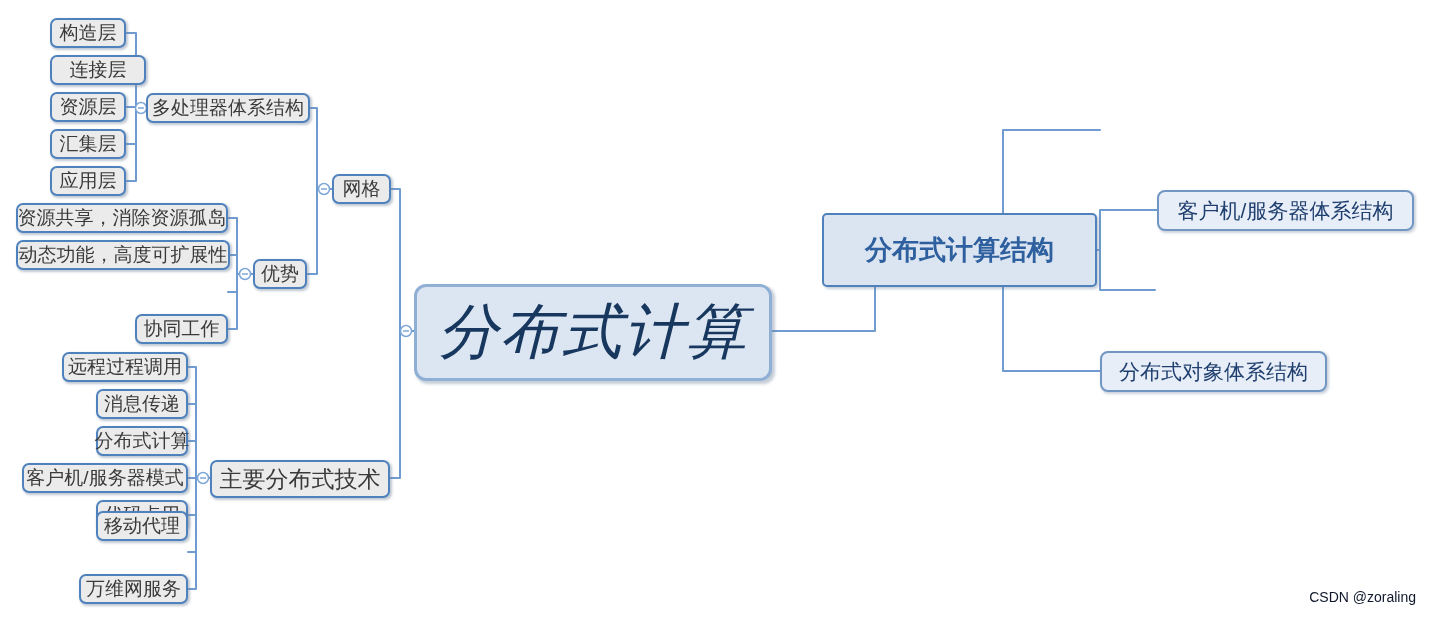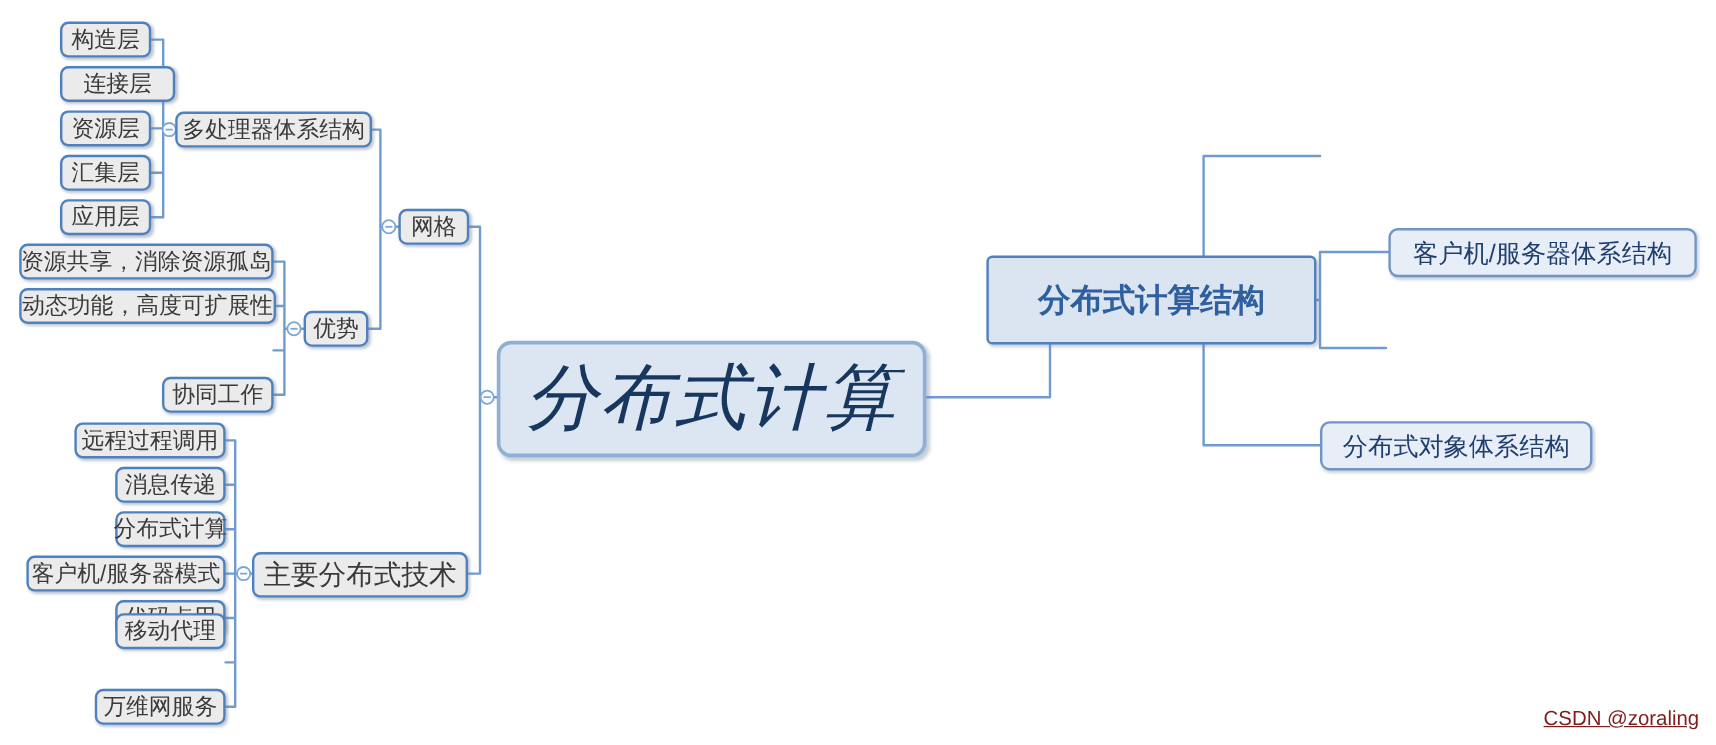--- a/index.html
+++ b/index.html
@@ -10,21 +10,21 @@
         box-sizing:border-box;white-space:nowrap;text-align:left;}
   .n-sub{background:#ebebeb;border:2px solid #4f81bd;border-radius:7px;color:#3a3a3a;
          font-size:19px;box-shadow:1.5px 1.5px 2.5px rgba(110,130,155,.45);}
   .n-main{font-size:23px;}
   .n-root{background:#dce6f2;border:3px solid #8fafd4;border-radius:12px;color:#17375e;
           font-size:60px;letter-spacing:2px;box-shadow:2.5px 2.5px 3px rgba(110,130,155,.4);font-style:italic;}
   .n-topic{background:#dbe5f1;border:2.5px solid #4f81bd;border-radius:5px;color:#2e5f9e;
            font-size:27px;font-weight:bold;box-shadow:2px 2px 3px rgba(110,130,155,.4);}
   .n-right{background:#e8eef8;border:2px solid #7296c4;border-radius:8px;color:#1f3f6e;
            font-size:21px;box-shadow:1.5px 1.5px 2.5px rgba(110,130,155,.35);}
-  .watermark{position:absolute;right:14px;top:589px;z-index:1;color:#7f1d1d;font-size:17px;text-decoration:underline;}
+  .watermark{position:absolute;right:14px;top:589px;z-index:1;color:#0f172a;font-size:14px;}
 </style>
 </head>
 <body>
 
 <div id="canvas">
 
   <svg id="links" width="1430" height="621" viewBox="0 0 1430 621">
     <g fill="none" stroke="#6f9bd1" stroke-width="2" stroke-linecap="round" stroke-linejoin="round">
       <path d="M126 33 H136 M126 70 H136 M126 107 H136 M126 144 H136 M126 181 H136 M136 33 V181 M136 108 H146"></path>
       <path d="M228 218 H237 M230 255 H237 M228 292 H237 M228 329 H237 M237 218 V329 M237 274 H253"></path>

